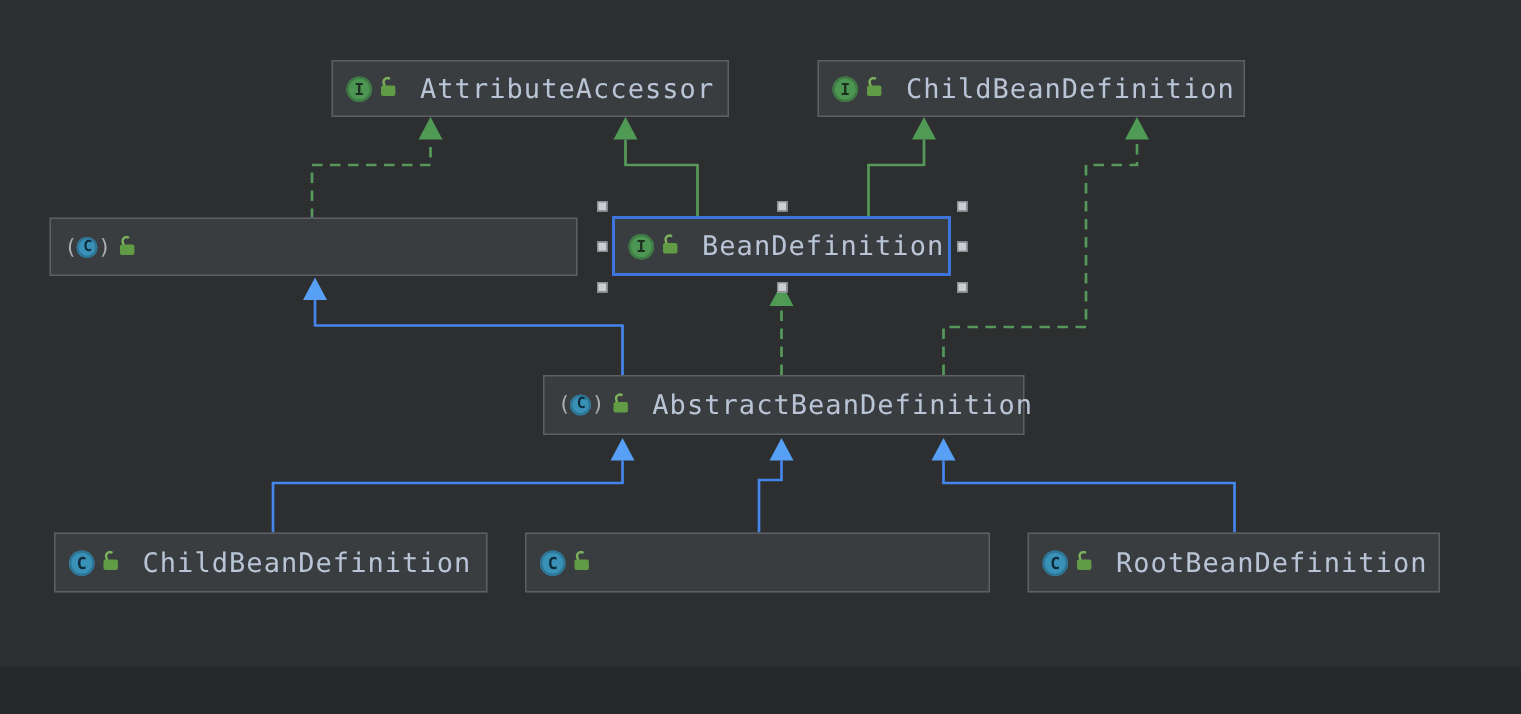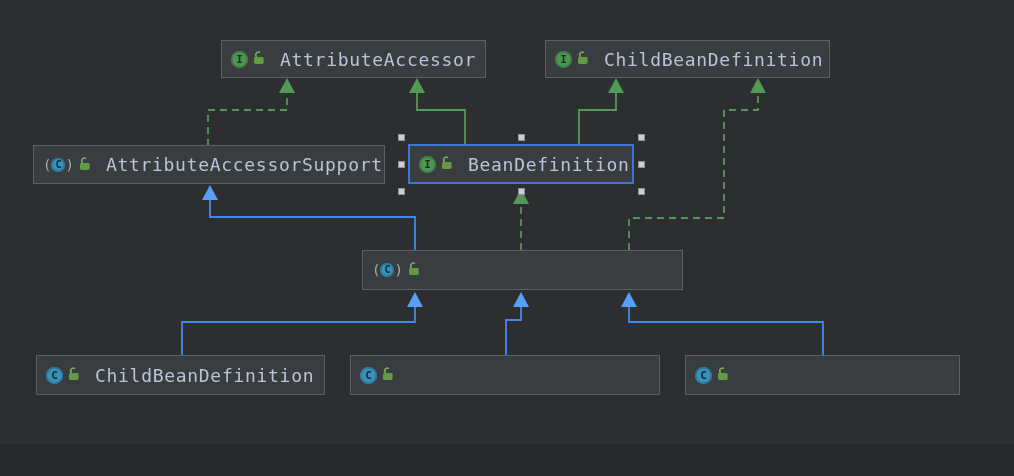--- a/index.html
+++ b/index.html
@@ -79,21 +79,20 @@
           <span class="paren">(</span>
           <span class="circ c-circ sm">C</span>
           <span class="paren">)</span>
         </span>
         <span class="lock">
           <svg width="13" height="14" viewBox="0 0 13 14">
             <path d="M3.4 6.4 L3.4 4.4 A2.6 2.6 0 0 1 8.1 2.8" fill="none" stroke="#7cb05c" stroke-width="1.6" transform="rotate(-16 3.4 6.4)"></path>
             <rect x="1" y="6" width="9.6" height="7" rx="1.4" fill="#619b45"></rect>
           </svg>
         </span>
-        <span class="lbl">AttributeAccessorSupport</span>
       </div>
       <div class="node selected" style="left: 408px; top: 144px; width: 226px; height: 40px;">
         <span class="tico">
           <span class="circ i-circ">I</span>
         </span>
         <span class="lock">
           <svg width="13" height="14" viewBox="0 0 13 14">
             <path d="M3.4 6.4 L3.4 4.4 A2.6 2.6 0 0 1 8.1 2.8" fill="none" stroke="#7cb05c" stroke-width="1.6" transform="rotate(-16 3.4 6.4)"></path>
             <rect x="1" y="6" width="9.6" height="7" rx="1.4" fill="#619b45"></rect>
           </svg>
@@ -113,20 +112,21 @@
           <span class="paren">(</span>
           <span class="circ c-circ sm">C</span>
           <span class="paren">)</span>
         </span>
         <span class="lock">
           <svg width="13" height="14" viewBox="0 0 13 14">
             <path d="M3.4 6.4 L3.4 4.4 A2.6 2.6 0 0 1 8.1 2.8" fill="none" stroke="#7cb05c" stroke-width="1.6" transform="rotate(-16 3.4 6.4)"></path>
             <rect x="1" y="6" width="9.6" height="7" rx="1.4" fill="#619b45"></rect>
           </svg>
         </span>
+        <span class="lbl">AbstractBeanDefinition</span>
       </div>
       <div class="node" style="left: 36px; top: 355px; width: 289px; height: 40px;">
         <span class="tico">
           <span class="circ c-circ">C</span>
         </span>
         <span class="lock">
           <svg width="13" height="14" viewBox="0 0 13 14">
             <path d="M3.4 6.4 L3.4 4.4 A2.6 2.6 0 0 1 8.1 2.8" fill="none" stroke="#7cb05c" stroke-width="1.6" transform="rotate(-16 3.4 6.4)"></path>
             <rect x="1" y="6" width="9.6" height="7" rx="1.4" fill="#619b45"></rect>
           </svg>
@@ -147,16 +147,17 @@
       <div class="node" style="left: 685px; top: 355px; width: 275px; height: 40px;">
         <span class="tico">
           <span class="circ c-circ">C</span>
         </span>
         <span class="lock">
           <svg width="13" height="14" viewBox="0 0 13 14">
             <path d="M3.4 6.4 L3.4 4.4 A2.6 2.6 0 0 1 8.1 2.8" fill="none" stroke="#7cb05c" stroke-width="1.6" transform="rotate(-16 3.4 6.4)"></path>
             <rect x="1" y="6" width="9.6" height="7" rx="1.4" fill="#619b45"></rect>
           </svg>
         </span>
+        <span class="lbl">RootBeanDefinition</span>
       </div>
     </div>
   <div id="footer-strip"></div>
 </div>
 
 </body></html>

